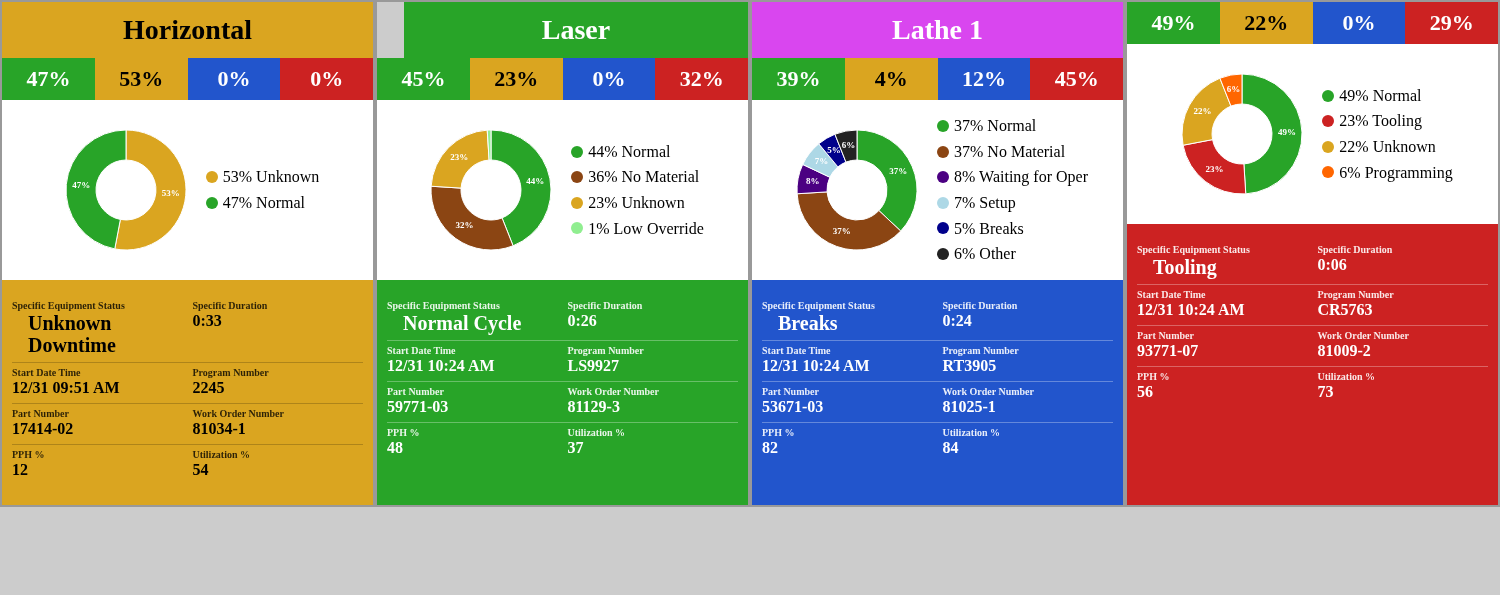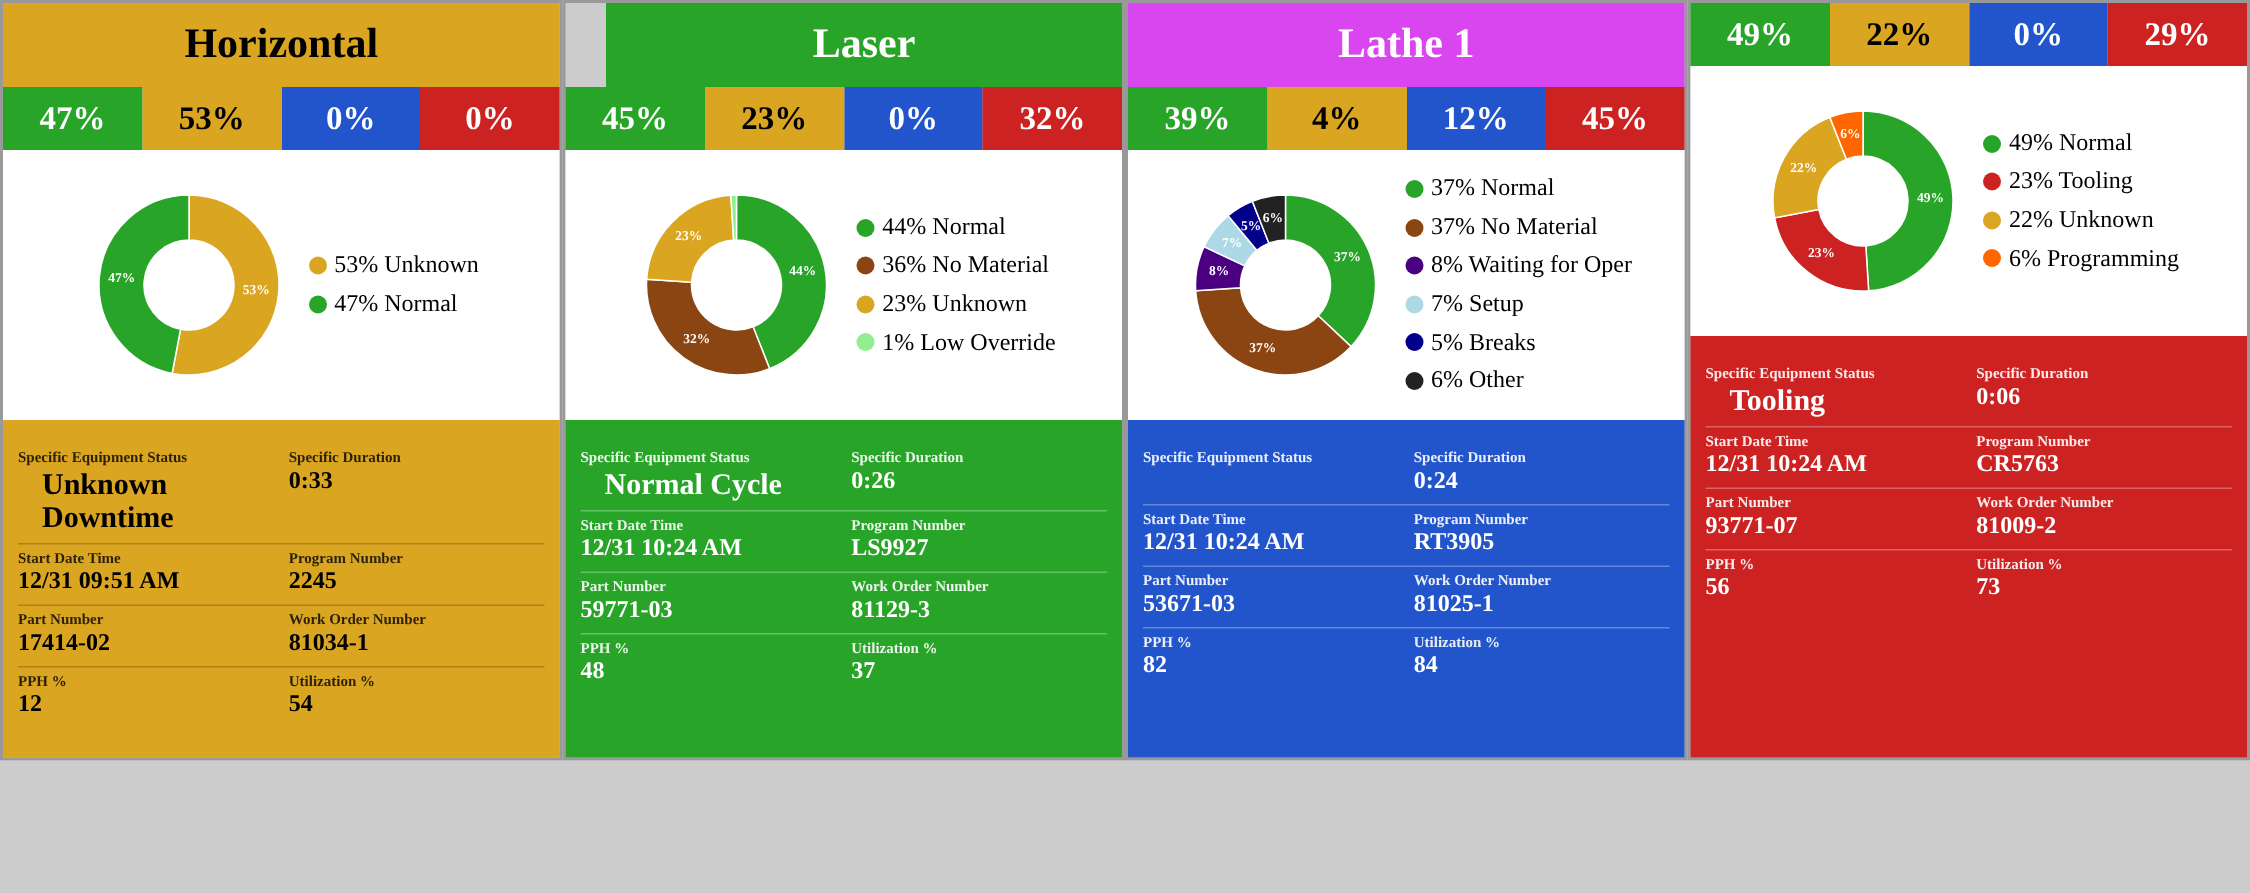--- a/index.html
+++ b/index.html
@@ -251,20 +251,21 @@
           <div class="legend-item">
             <div class="legend-dot" style="background:#222222"></div>
             <span>6% Other</span>
           </div>
         </div>
       </div>
       <div class="info-area">
     <div class="info-row">
       <div class="info-col">
         <div class="info-label">Specific Equipment Status</div>
+        <div class="info-value-large">Breaks</div>
       </div>
       <div class="info-col">
         <div class="info-label">Specific Duration</div>
         <div class="info-value">0:24</div>
       </div>
     </div>
     <div class="divider"></div>
     <div class="info-row">
       <div class="info-col">
         <div class="info-label">Start Date Time</div>

